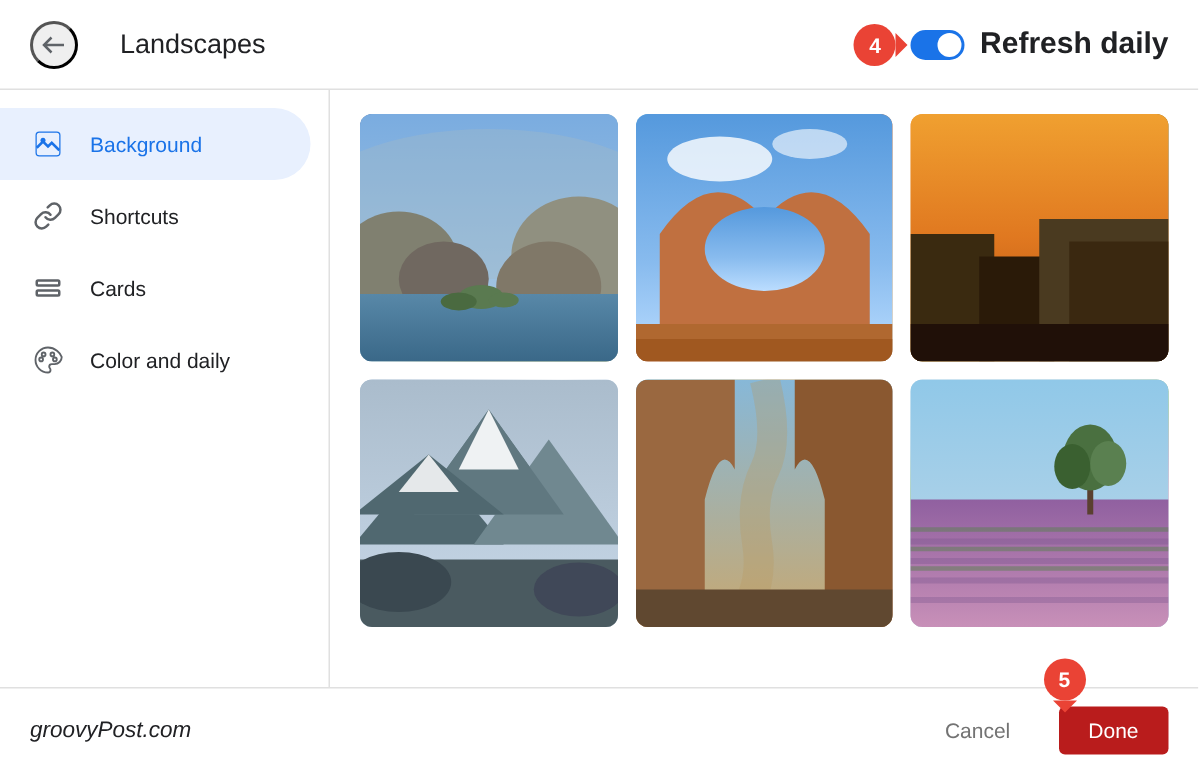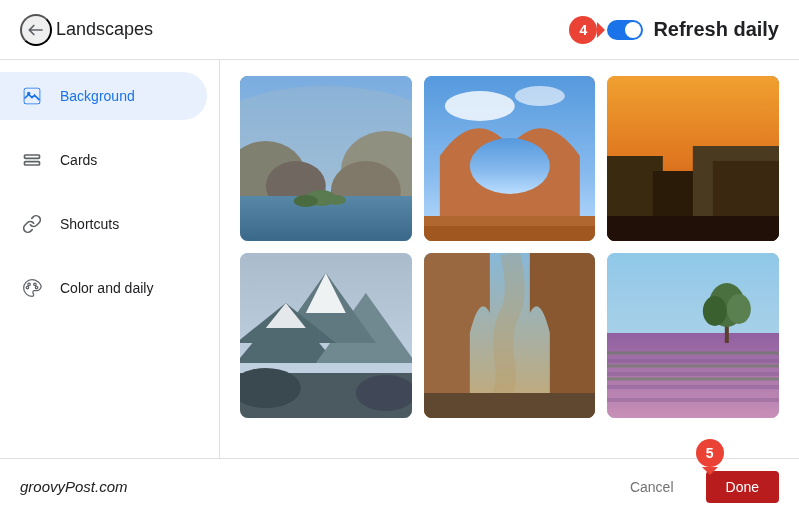--- a/index.html
+++ b/index.html
@@ -30,21 +30,21 @@
       justify-content: space-between;
       padding: 12px 20px 12px 20px;
       border-bottom: 1px solid #e0e0e0;
       height: 60px;
       flex-shrink: 0;
     }
 
     .header-left {
       display: flex;
       align-items: center;
-      gap: 4px;
+      gap: 28px;
     }
 
     .back-btn {
       cursor: pointer;
       color: #5f6368;
       font-size: 20px;
       line-height: 1;
       padding: 4px;
       border-radius: 50%;
       display: flex;
@@ -122,21 +122,21 @@
     }
 
     
     .sidebar {
       width: 220px;
       flex-shrink: 0;
       padding: 12px 0;
       border-right: 1px solid #e0e0e0;
       display: flex;
       flex-direction: column;
-      gap: 16px;
+      gap: 0;
     }
 
     .sidebar-item {
       display: flex;
       align-items: center;
       gap: 16px;
       padding: 14px 20px;
       cursor: pointer;
       border-radius: 0 24px 24px 0;
       margin-right: 12px;
@@ -307,35 +307,35 @@
             <path d="M3 15l5-5 4 4 3-3 6 6" stroke="#1a73e8" stroke-width="2" fill="none"></path>
             <circle cx="8" cy="9" r="2" fill="#1a73e8"></circle>
           </svg>
         </span>
         <span>Background</span>
       </div>
 
       <div class="sidebar-item">
         <span class="icon">
           <svg width="20" height="20" viewBox="0 0 24 24" fill="none">
-            <rect x="3" y="6" width="18" height="4" rx="1" stroke="#5f6368" stroke-width="2"></rect>
-            <rect x="3" y="14" width="18" height="4" rx="1" stroke="#5f6368" stroke-width="2"></rect>
+            <path d="M10 13a5 5 0 007.54.54l3-3a5 5 0 00-7.07-7.07l-1.72 1.71" stroke="#5f6368" stroke-width="2" stroke-linecap="round"></path>
+            <path d="M14 11a5 5 0 00-7.54-.54l-3 3a5 5 0 007.07 7.07l1.71-1.71" stroke="#5f6368" stroke-width="2" stroke-linecap="round"></path>
           </svg>
         </span>
-        <span>Cards</span>
+        <span>Shortcuts</span>
       </div>
 
       <div class="sidebar-item">
         <span class="icon">
           <svg width="20" height="20" viewBox="0 0 24 24" fill="none">
-            <path d="M10 13a5 5 0 007.54.54l3-3a5 5 0 00-7.07-7.07l-1.72 1.71" stroke="#5f6368" stroke-width="2" stroke-linecap="round"></path>
-            <path d="M14 11a5 5 0 00-7.54-.54l-3 3a5 5 0 007.07 7.07l1.71-1.71" stroke="#5f6368" stroke-width="2" stroke-linecap="round"></path>
+            <rect x="3" y="6" width="18" height="4" rx="1" stroke="#5f6368" stroke-width="2"></rect>
+            <rect x="3" y="14" width="18" height="4" rx="1" stroke="#5f6368" stroke-width="2"></rect>
           </svg>
         </span>
-        <span>Shortcuts</span>
+        <span>Cards</span>
       </div>
 
       <div class="sidebar-item">
         <span class="icon">
           <svg width="20" height="20" viewBox="0 0 24 24" fill="none">
             <path d="M12 2C6.48 2 2 6.48 2 12s4.48 10 10 10c1.1 0 2-.9 2-2 0-.54-.2-1.03-.52-1.4-.31-.37-.5-.86-.5-1.35 0-1.1.9-2 2-2h2.35c3.1 0 5.65-2.55 5.65-5.65C22 6.27 17.52 2 12 2zm-5.5 11a1.5 1.5 0 110-3 1.5 1.5 0 010 3zm2-4a1.5 1.5 0 110-3 1.5 1.5 0 010 3zm7 0a1.5 1.5 0 110-3 1.5 1.5 0 010 3zm2 4a1.5 1.5 0 110-3 1.5 1.5 0 010 3z" stroke="#5f6368" stroke-width="1.5" fill="none"></path>
           </svg>
         </span>
         <span>Color and daily</span>
       </div>

